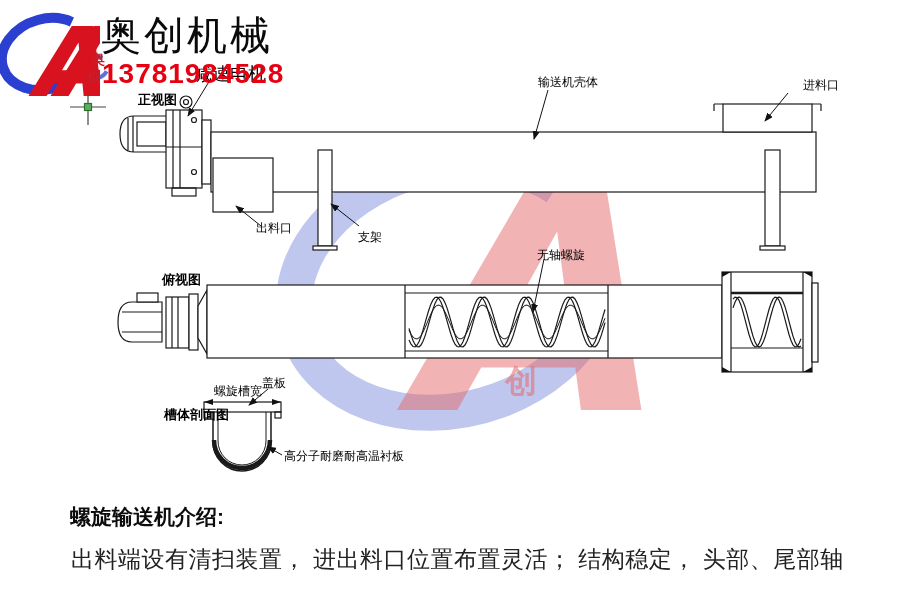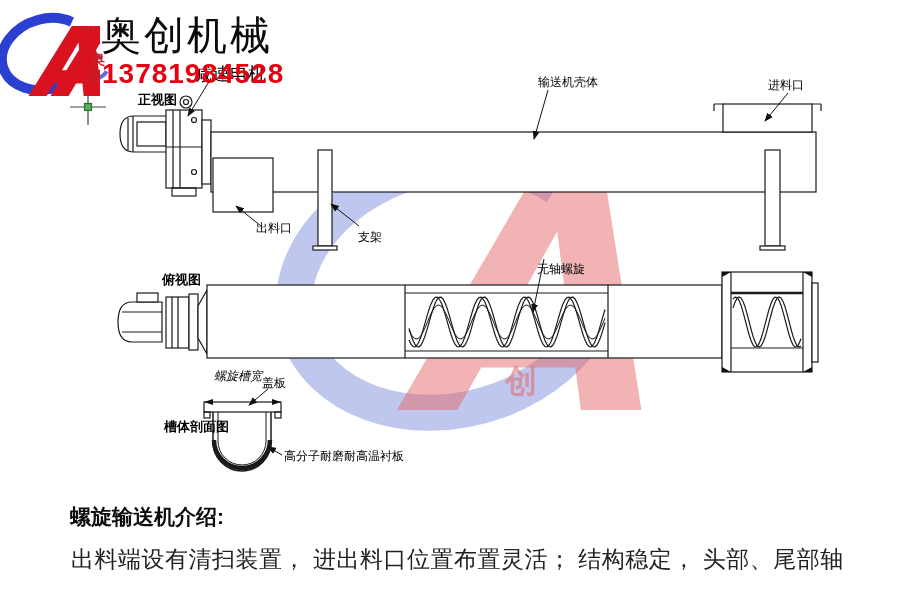--- a/index.html
+++ b/index.html
@@ -150,28 +150,28 @@
     <path d="M27,13 A14,11 0 1 0 27,27" fill="none" stroke="rgba(43,63,208,0.75)" stroke-width="4" transform="rotate(-18 16 20)"></path>
   </svg>
   <div class="abs logo-vert" style="left:91px;top:52px;">奥</div>
   <div class="abs logo-vert" style="left:87px;top:69px;">创</div>
 
   <div class="abs callout-drive cad">减速电机</div>
   <div class="abs phone">13781984528</div>
 
   <div class="abs view-title" style="left:108px;top:91px;">正视图</div>
   <div class="abs cad" style="left:538px;top:74px;">输送机壳体</div>
-  <div class="abs cad" style="left:768px;top:77px;">进料口</div>
+  <div class="abs cad" style="left:803px;top:77px;">进料口</div>
   <div class="abs cad" style="left:256px;top:220px;">出料口</div>
   <div class="abs cad" style="left:358px;top:229px;">支架</div>
 
   <div class="abs view-title" style="left:132px;top:271px;">俯视图</div>
-  <div class="abs cad" style="left:537px;top:261px;font-family:Liberation Serif, serif;">无轴螺旋</div>
+  <div class="abs cad" style="left:537px;top:247px;font-family:Liberation Serif, serif;">无轴螺旋</div>
 
-  <div class="abs view-title" style="left:134px;top:418px;">槽体剖面图</div>
-  <div class="abs cad" style="left:214px;top:368px;font-style:italic;">螺旋槽宽</div>
+  <div class="abs view-title" style="left:134px;top:406px;">槽体剖面图</div>
+  <div class="abs cad" style="left:214px;top:383px;">螺旋槽宽</div>
   <div class="abs cad" style="left:262px;top:375px;">盖板</div>
   <div class="abs cad" style="left:284px;top:448px;font-family:Liberation Serif, serif;">高分子耐磨耐高温衬板</div>
 
   <div class="abs intro-body">出料端设有清扫装置， 进出料口位置布置灵活； 结构稳定， 头部、尾部轴</div>
   <div class="abs intro-title">螺旋输送机介绍:</div>
 
 </div>
 
 </body></html>

